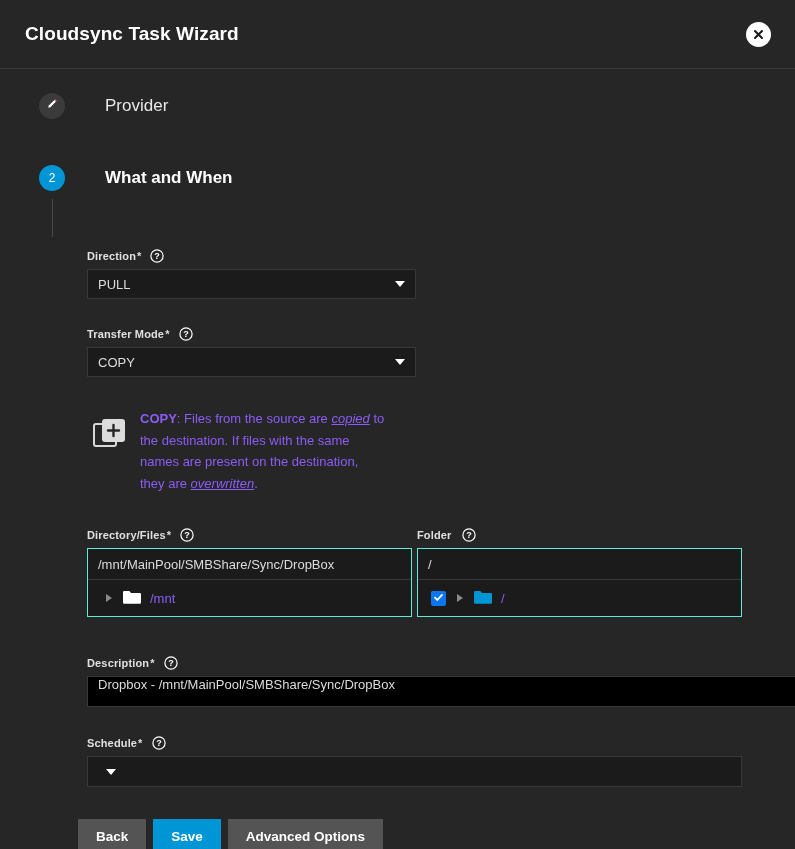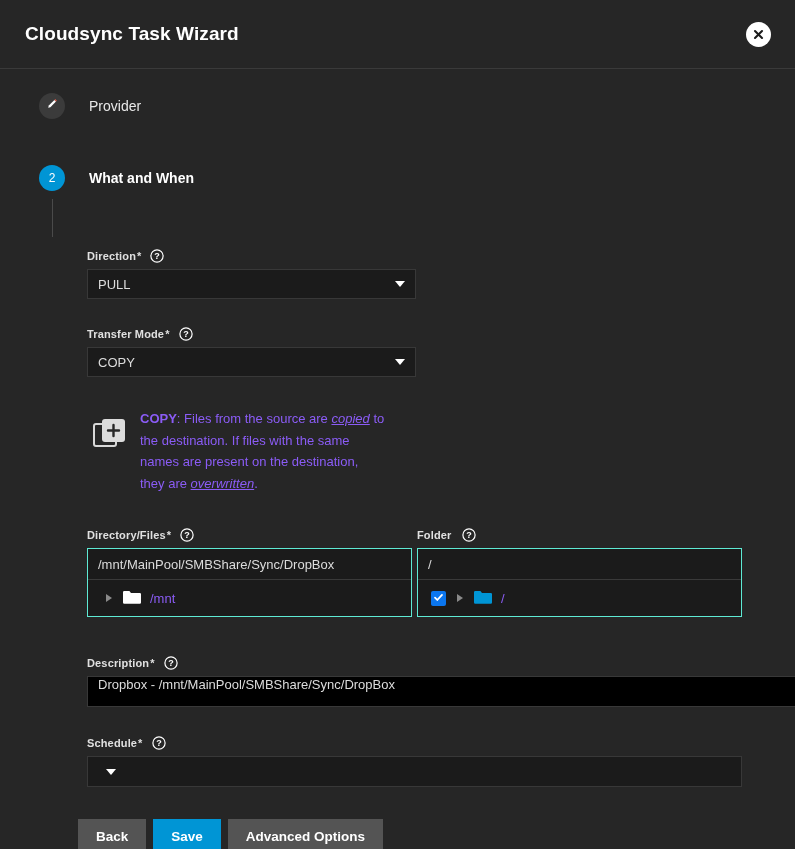--- a/index.html
+++ b/index.html
@@ -55,22 +55,22 @@
     border-radius: 50%;
     display:flex; align-items:center; justify-content:center;
     font-size: 12px;
     flex: none;
     z-index: 2;
     position: relative;
   }
   .step-badge.done { background: #3b3b3b; }
   .step-badge.active { background: #0095d5; color: #fff; font-weight: normal; }
   .step-label {
-    margin-left: 24px;
-    font-size: 14px;
+    margin-left: 40px;
+    font-size: 17px;
     color: #e8e8e8;
   }
   .step-label.active { font-weight: bold; color:#ffffff; }
   .step-connector {
     position: absolute;
     left: 51.5px;
     top: 130px;
     width: 1px;
     height: 38px;
     background: #4a4a4a;

